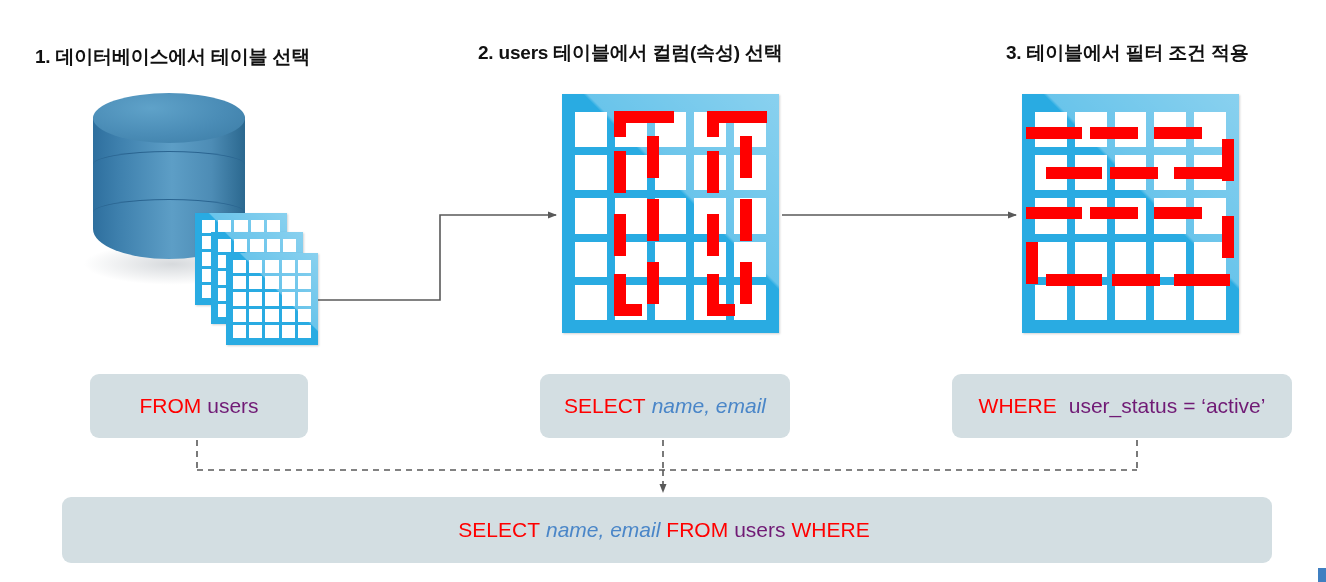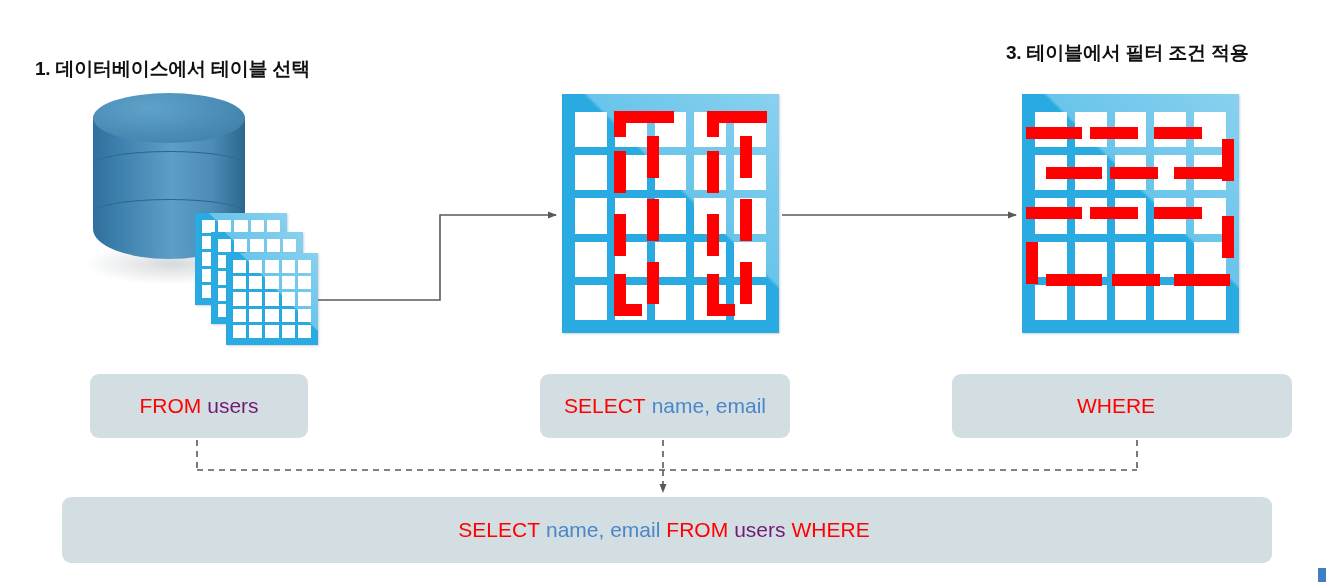--- a/index.html
+++ b/index.html
@@ -4,21 +4,21 @@
 <style>
   html,body{margin:0;padding:0;background:#ffffff;}
   body{width:1326px;height:582px;position:relative;overflow:hidden;
        font-family:"Liberation Sans","DejaVu Sans",sans-serif;}
 
   .stage{position:absolute;left:0;top:0;width:1326px;height:582px;}
 
   
   .heading{position:absolute;font-size:19px;font-weight:bold;color:#111111;
            white-space:nowrap;letter-spacing:-0.2px;}
-  #h1{left:35px;top:56px;}
+  #h1{left:35px;top:44px;}
   #h2{left:478px;top:40px;}
   #h3{left:1006px;top:40px;text-align:center;}
 
   
   .cyl{position:absolute;left:93px;top:93px;width:152px;height:190px;}
   .cyl .body{position:absolute;left:0;top:24px;width:152px;height:142px;
        background:linear-gradient(90deg,#2e6f9e 0%,#3f81ae 18%,#5d9ec6 52%,#4d8cb5 78%,#2b688f 100%);
        border-radius:0 0 76px 76px/0 0 30px 30px;}
   .cyl .seam{position:absolute;left:0;width:152px;height:26px;border-radius:50%;
        border-top:1.5px solid #2a6490;background:transparent;}
@@ -59,36 +59,37 @@
   svg.conn{position:absolute;left:0;top:0;width:1326px;height:582px;overflow:visible;}
 
   
   .chip{position:absolute;background:#d3dee2;border-radius:9px;
         display:flex;align-items:center;justify-content:center;
         font-size:21px;white-space:nowrap;}
   #c1{left:90px;top:374px;width:218px;height:64px;}
   #c2{left:540px;top:374px;width:250px;height:64px;}
   #c3{left:952px;top:374px;width:340px;height:64px;}
   .kw{color:#ff0000;}
-  .col{color:#4a86c8;}
+  .col{color:#4a86c8;font-style:italic;}
   .pl{color:#701a75;}
   .sp{display:inline-block;width:6px;}
 
   #finalbar{position:absolute;left:62px;top:497px;width:1210px;height:66px;
             background:#d3dee2;border-radius:9px;display:flex;align-items:center;
             justify-content:center;font-size:21px;white-space:nowrap;}
 
   #corner{position:absolute;right:0;bottom:0;width:8px;height:14px;background:#3f7fc1;}
 </style>
 </head>
 <body>
 
 <div class="stage">
 
   <div class="heading" id="h1">1. 데이터베이스에서 테이블 선택</div>
+  <div class="heading" id="h2">2. users 테이블에서 컬럼(속성) 선택</div>
   <div class="heading" id="h3">3. 테이블에서 필터 조건 적용</div>
 
   <div class="cyl">
     <div class="shadow"></div>
     <div class="body"></div>
     <div class="seam s1"></div>
     <div class="seam s2"></div>
     <div class="top"></div>
   </div>
 
@@ -312,20 +313,21 @@
   <div class="chip" id="c2">
     <span class="kw">SELECT</span>
     <span class="sp"></span>
     <span class="col">name, email</span>
   </div>
 
   <div class="chip" id="c3">
     <span class="kw">WHERE</span>
     <span class="sp"></span>
       <span class="sp"></span>
+    <span class="pl">user_status = ‘active’</span>
   </div>
 
   <div id="finalbar">
     <span class="kw">SELECT</span>
     <span class="sp"></span>
     <span class="col">name, email</span>
     <span class="sp"></span>
     <span class="kw">FROM</span>
     <span class="sp"></span>
     <span class="pl">users</span>

